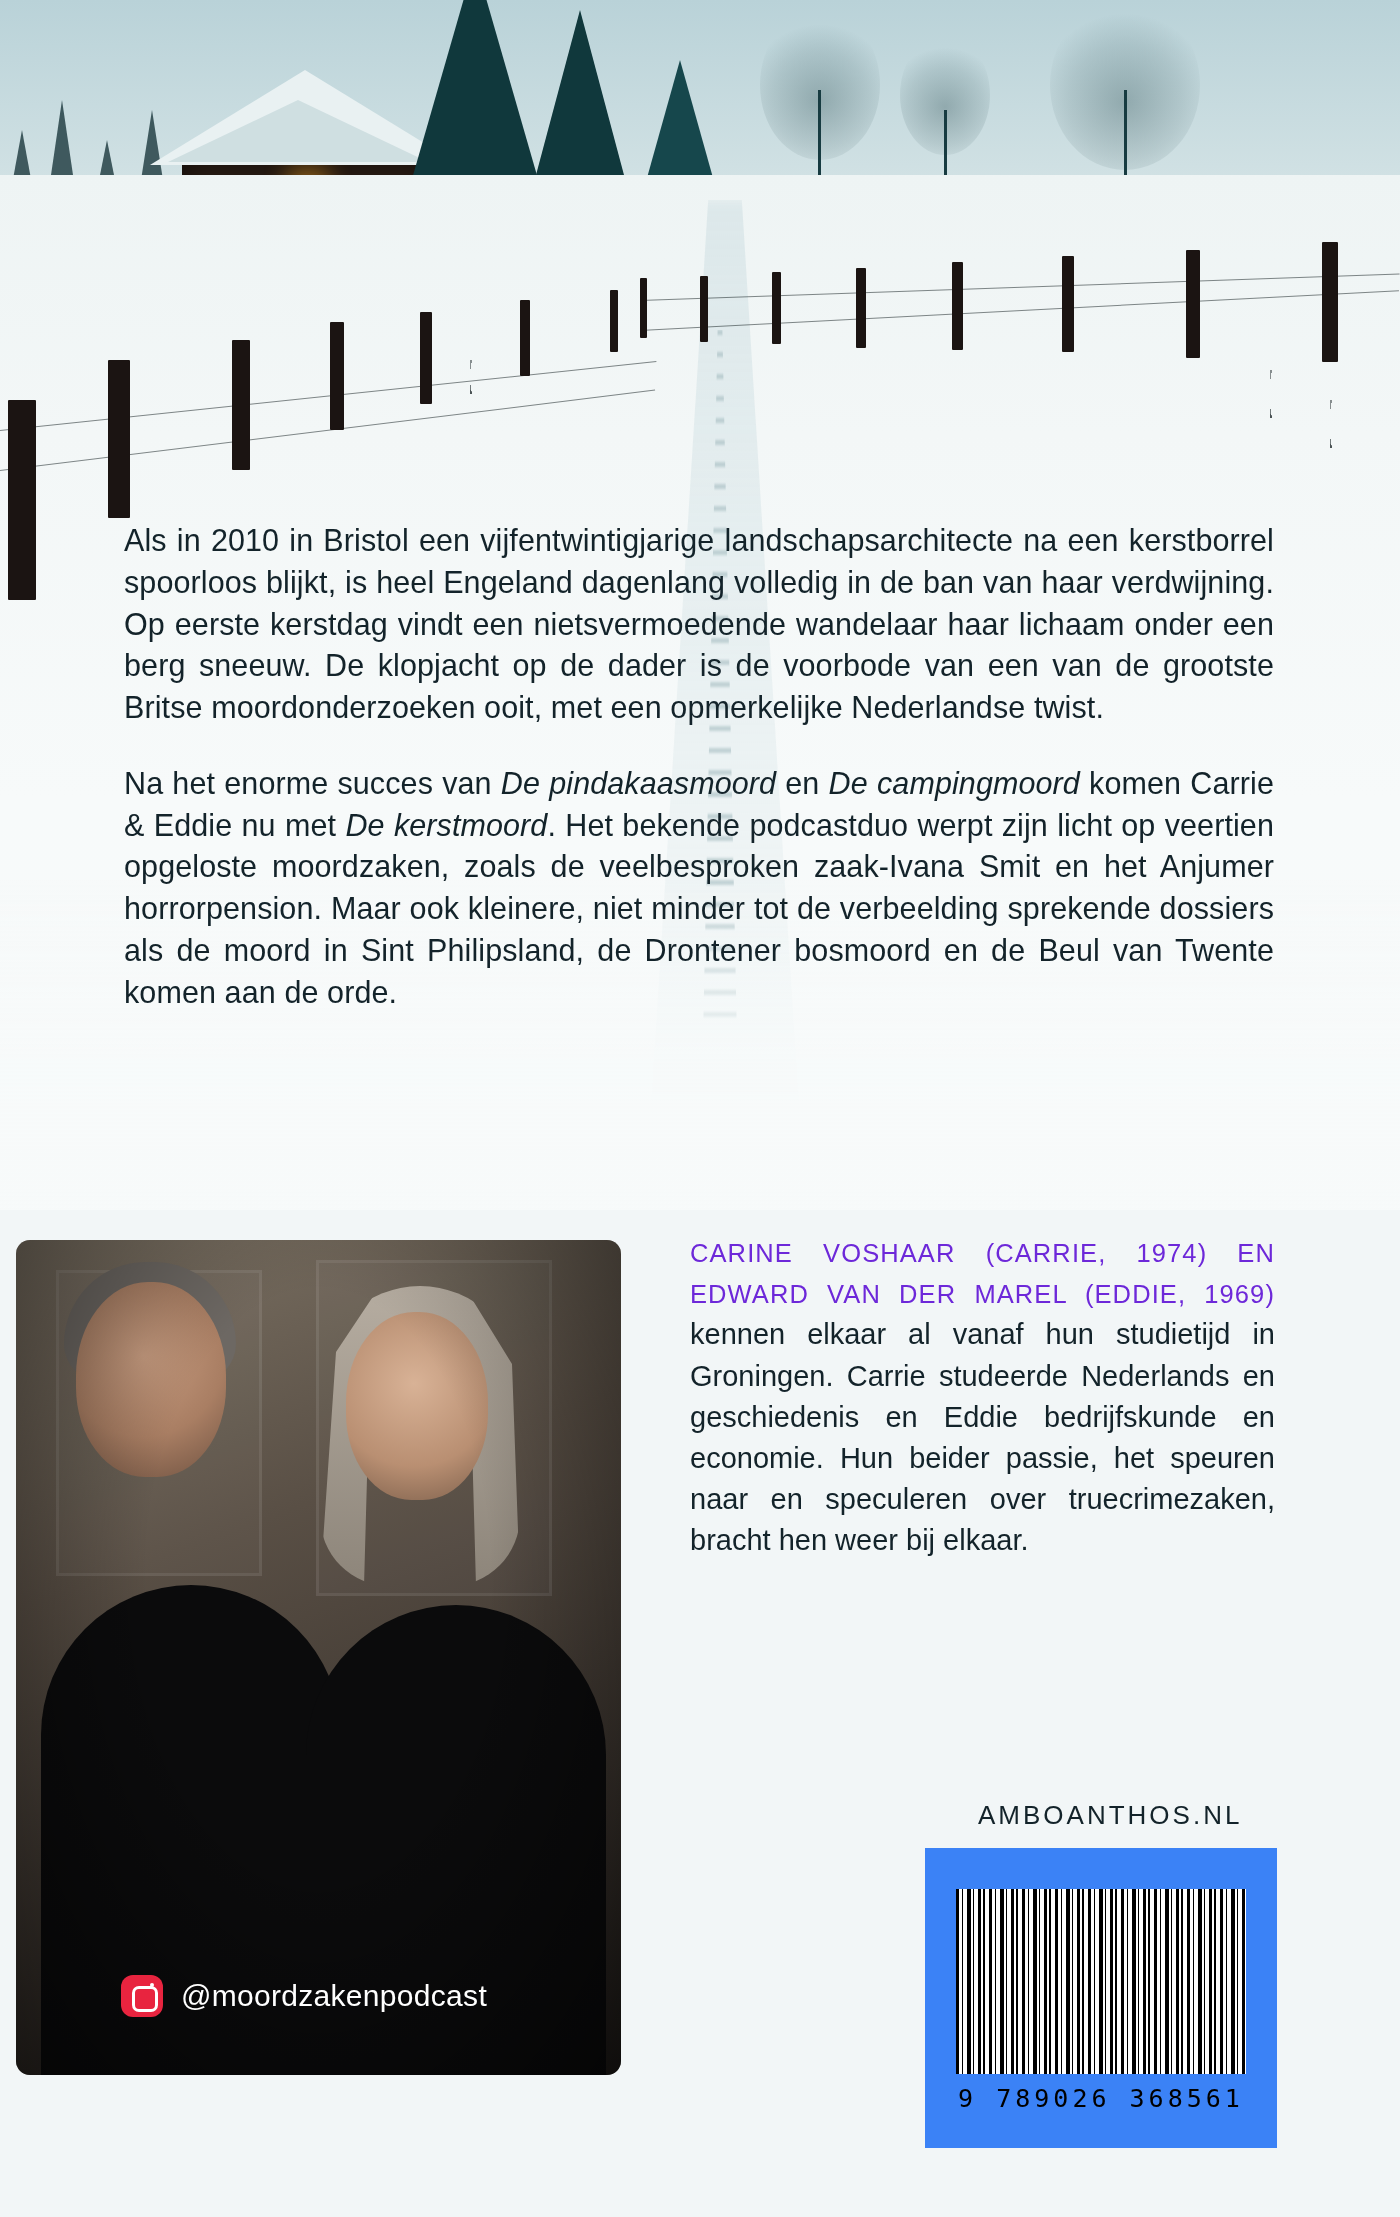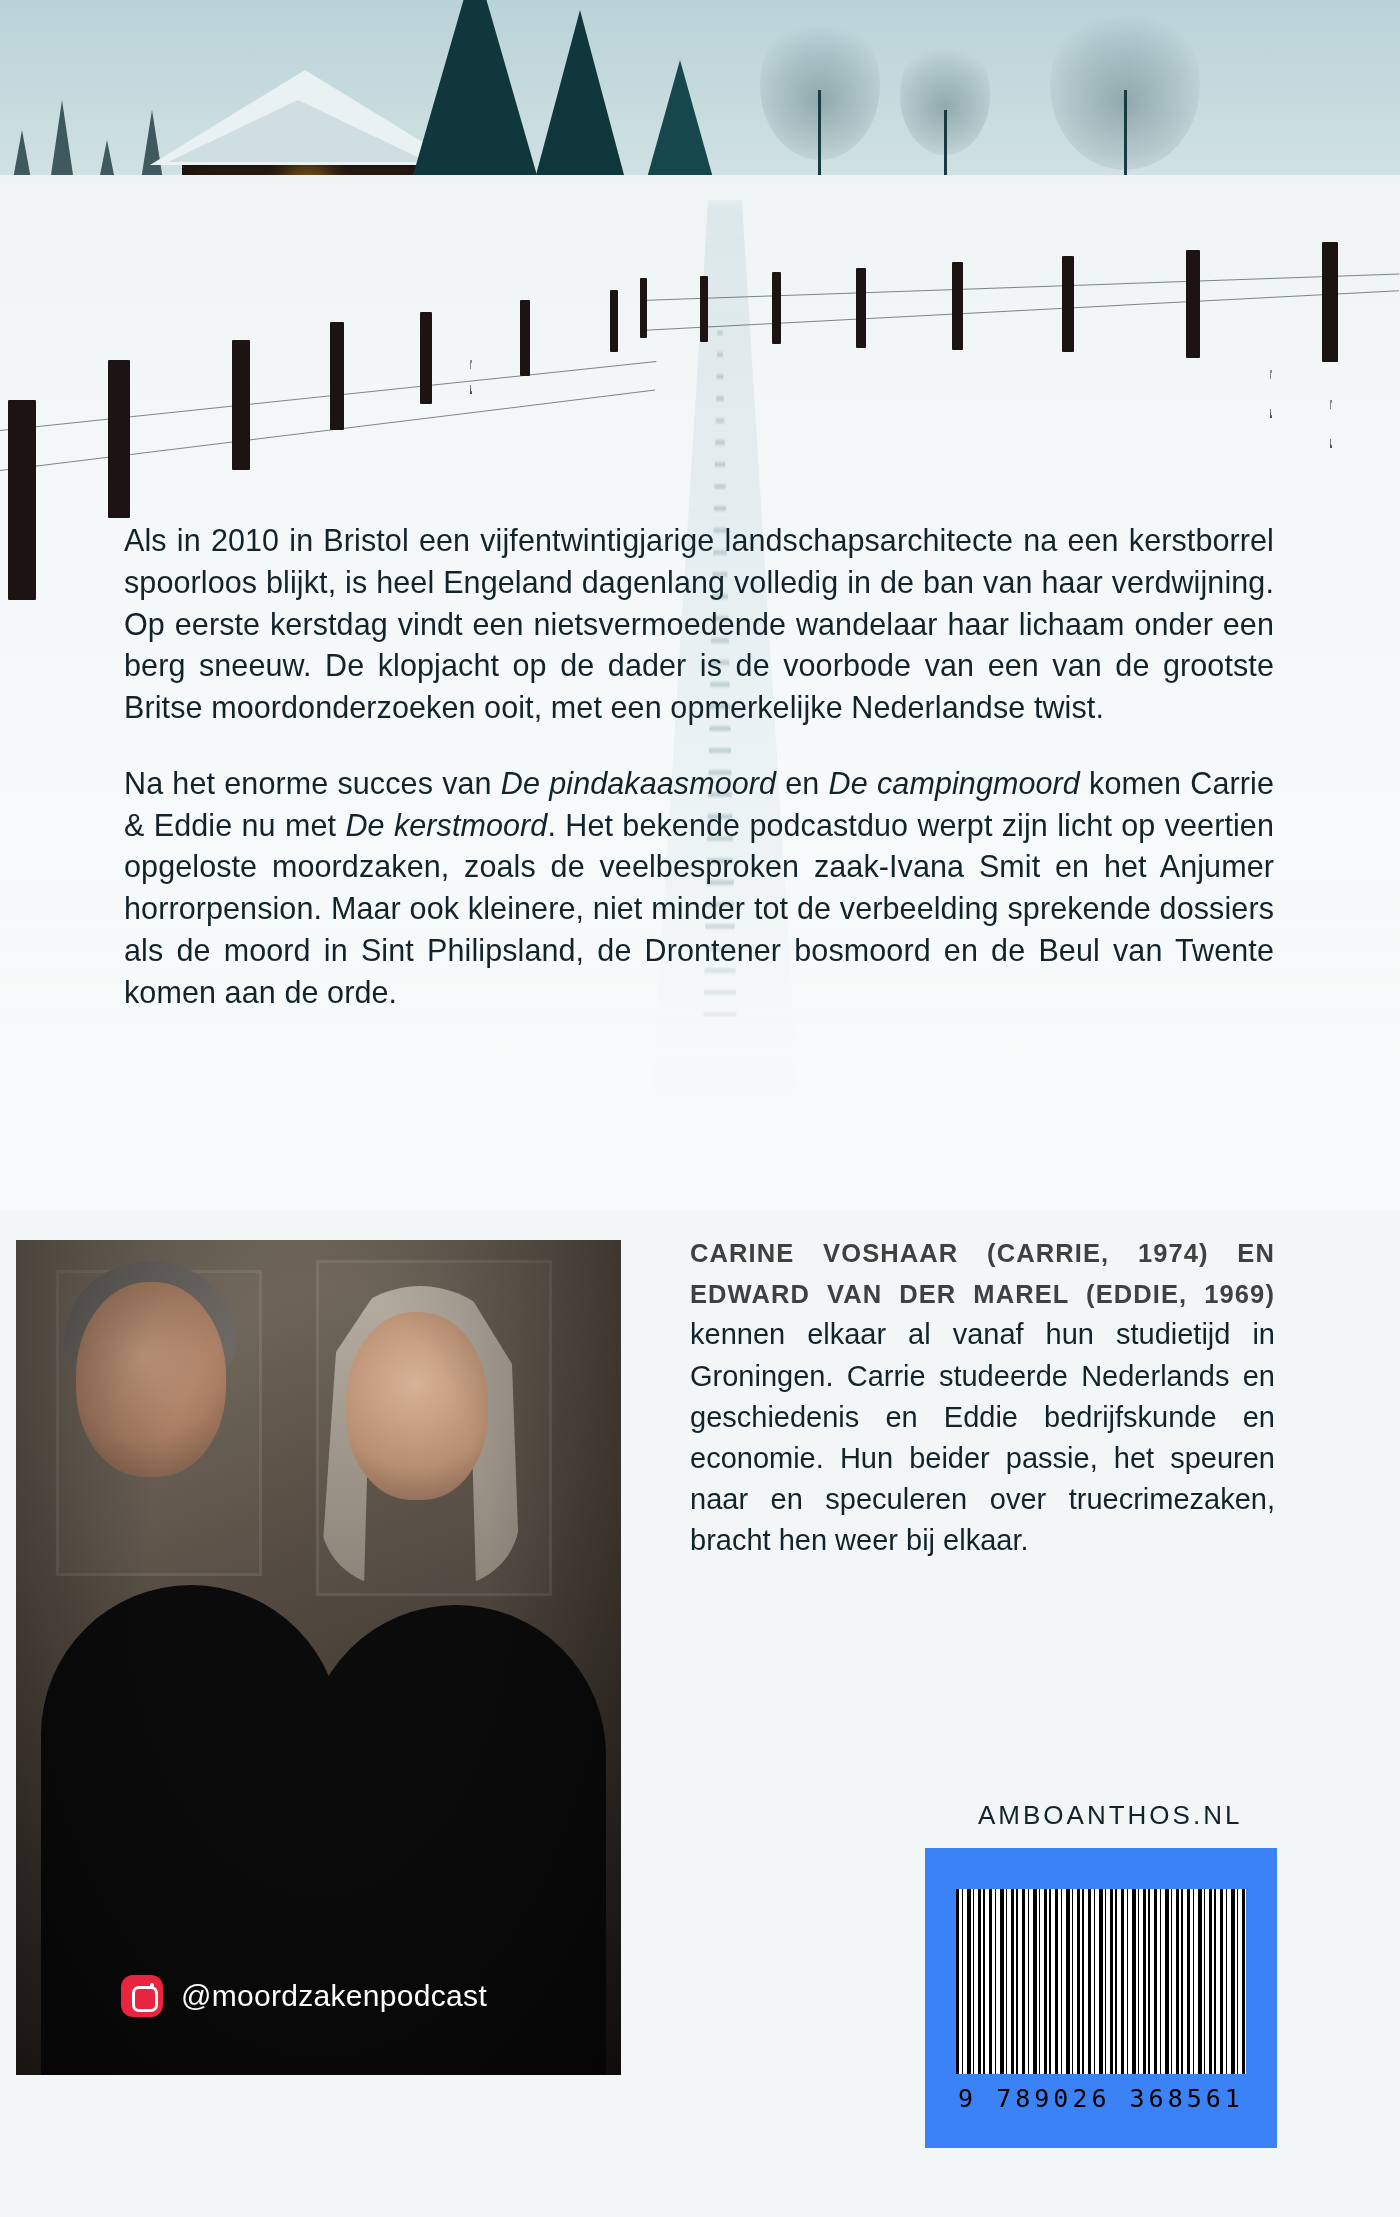--- a/index.html
+++ b/index.html
@@ -214,20 +214,21 @@
 
   
   .authors-photo {
     position: absolute;
     left: 16px;
     top: 1240px;
     width: 605px;
     height: 835px;
     background: linear-gradient(160deg,#7c7264 0%, #594f45 35%, #3b342e 70%, #211d1a 100%);
     overflow: hidden;
+    border-radius: 14px;
   }
   .door-panel {
     position: absolute;
     border: 3px solid rgba(255,255,255,.08);
     background: rgba(255,255,255,.03);
   }
   .figure {
     position: absolute;
     bottom: 0;
     background: #0b0b0c;
@@ -312,22 +313,22 @@
     position: absolute;
     left: 690px;
     top: 1232px;
     width: 585px;
     font-size: 29px;
     line-height: 1.42;
     color: #13232a;
     text-align: justify;
   }
   .bio .names {
-    color: #404040;
-    font-weight: bold;
+    color: #6d28d9;
+    font-weight: normal;
     letter-spacing: 1.1px;
     font-size: 25.5px;
   }
 
   
   .publisher {
     position: absolute;
     left: 978px;
     top: 1800px;
     font-size: 26px;

